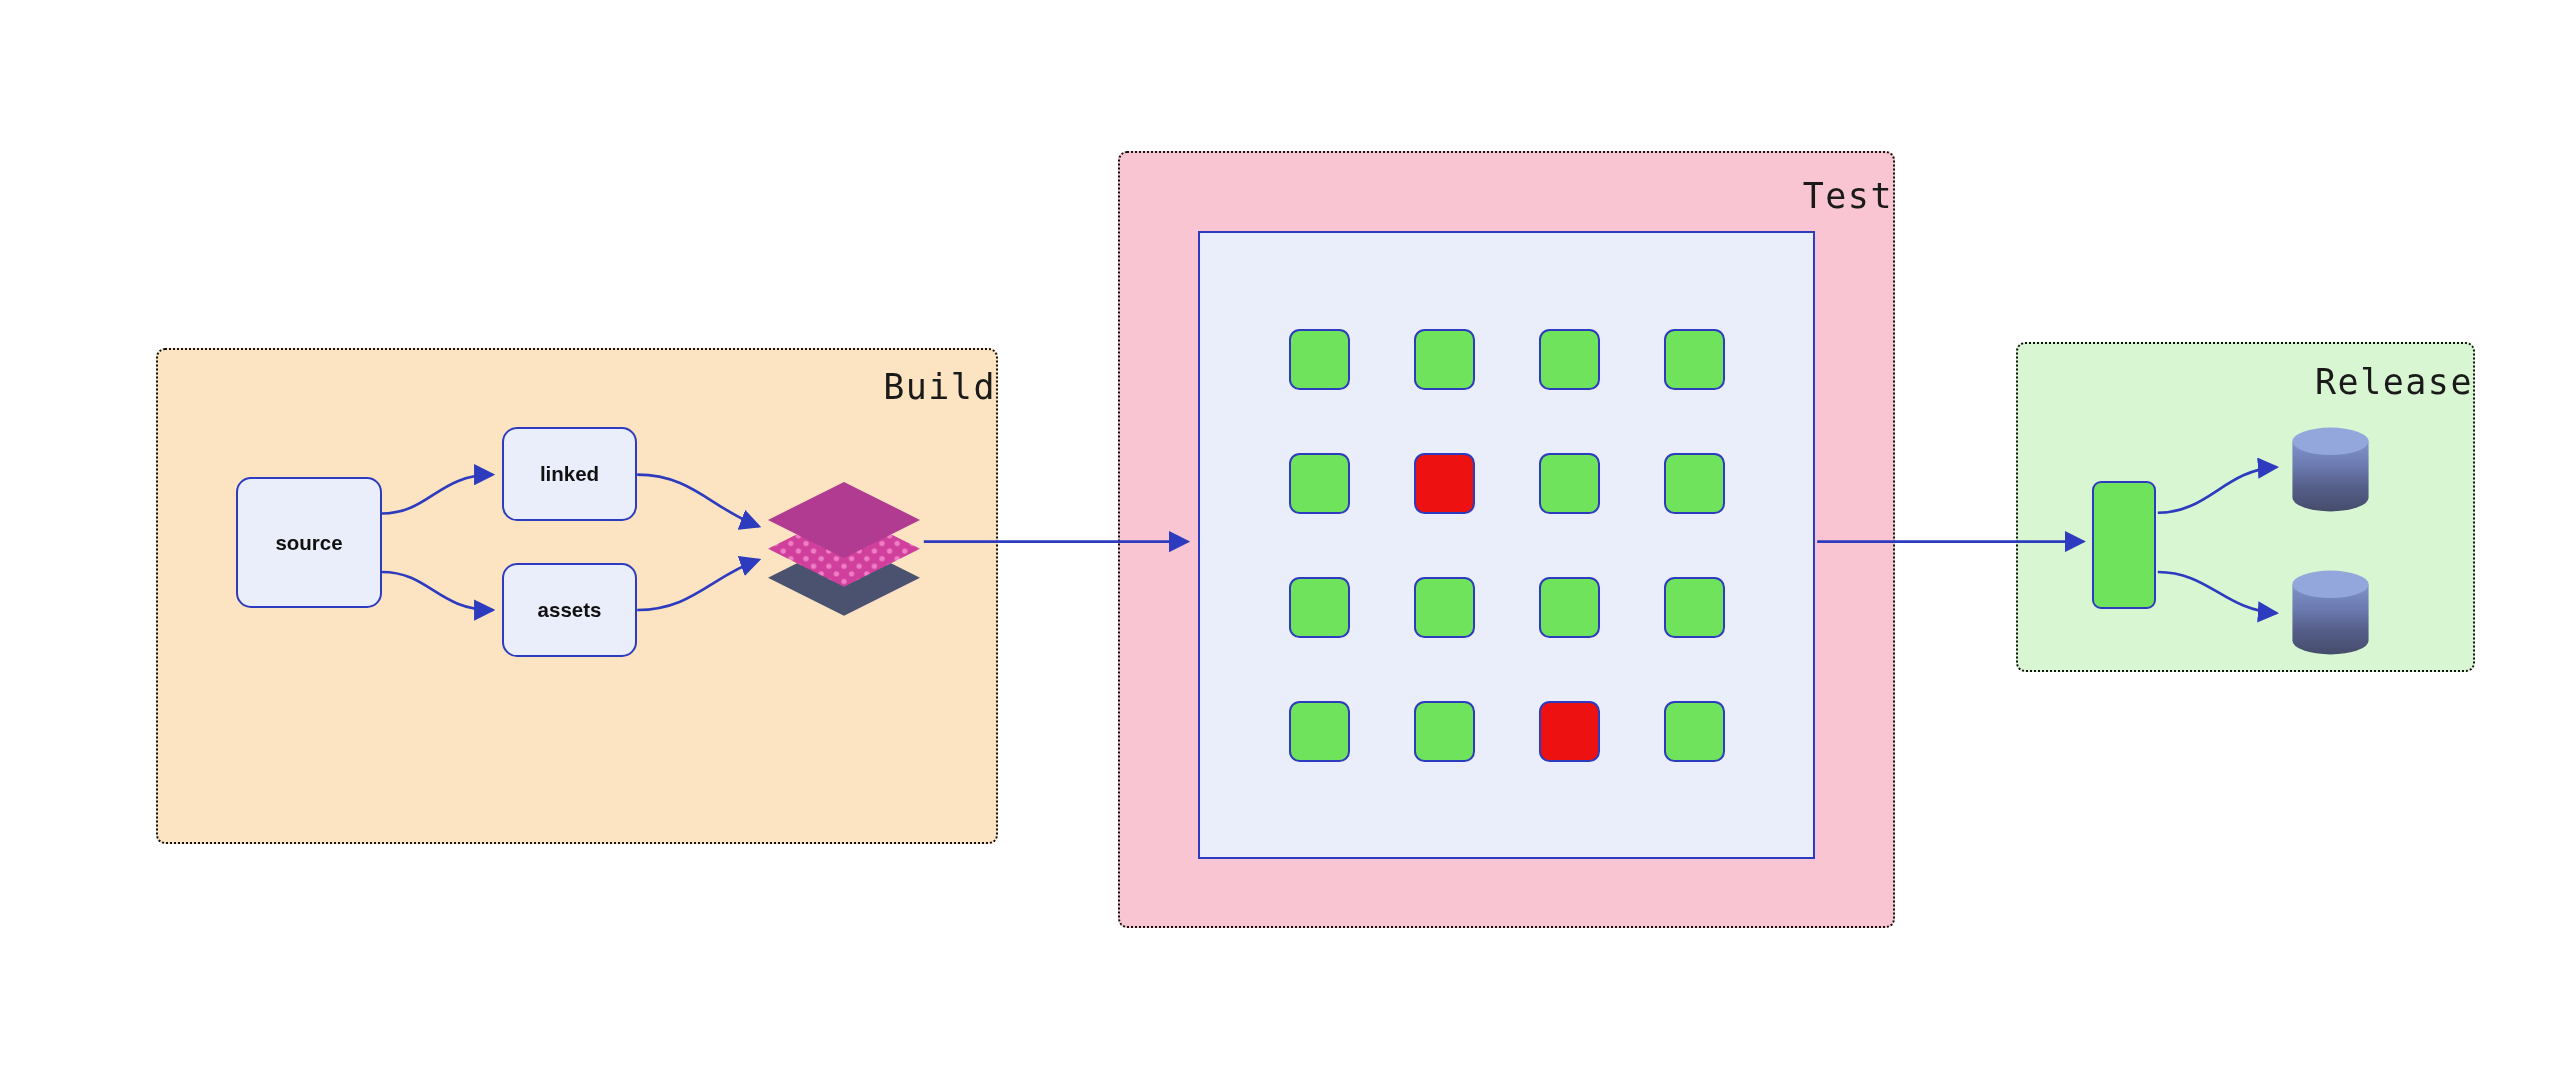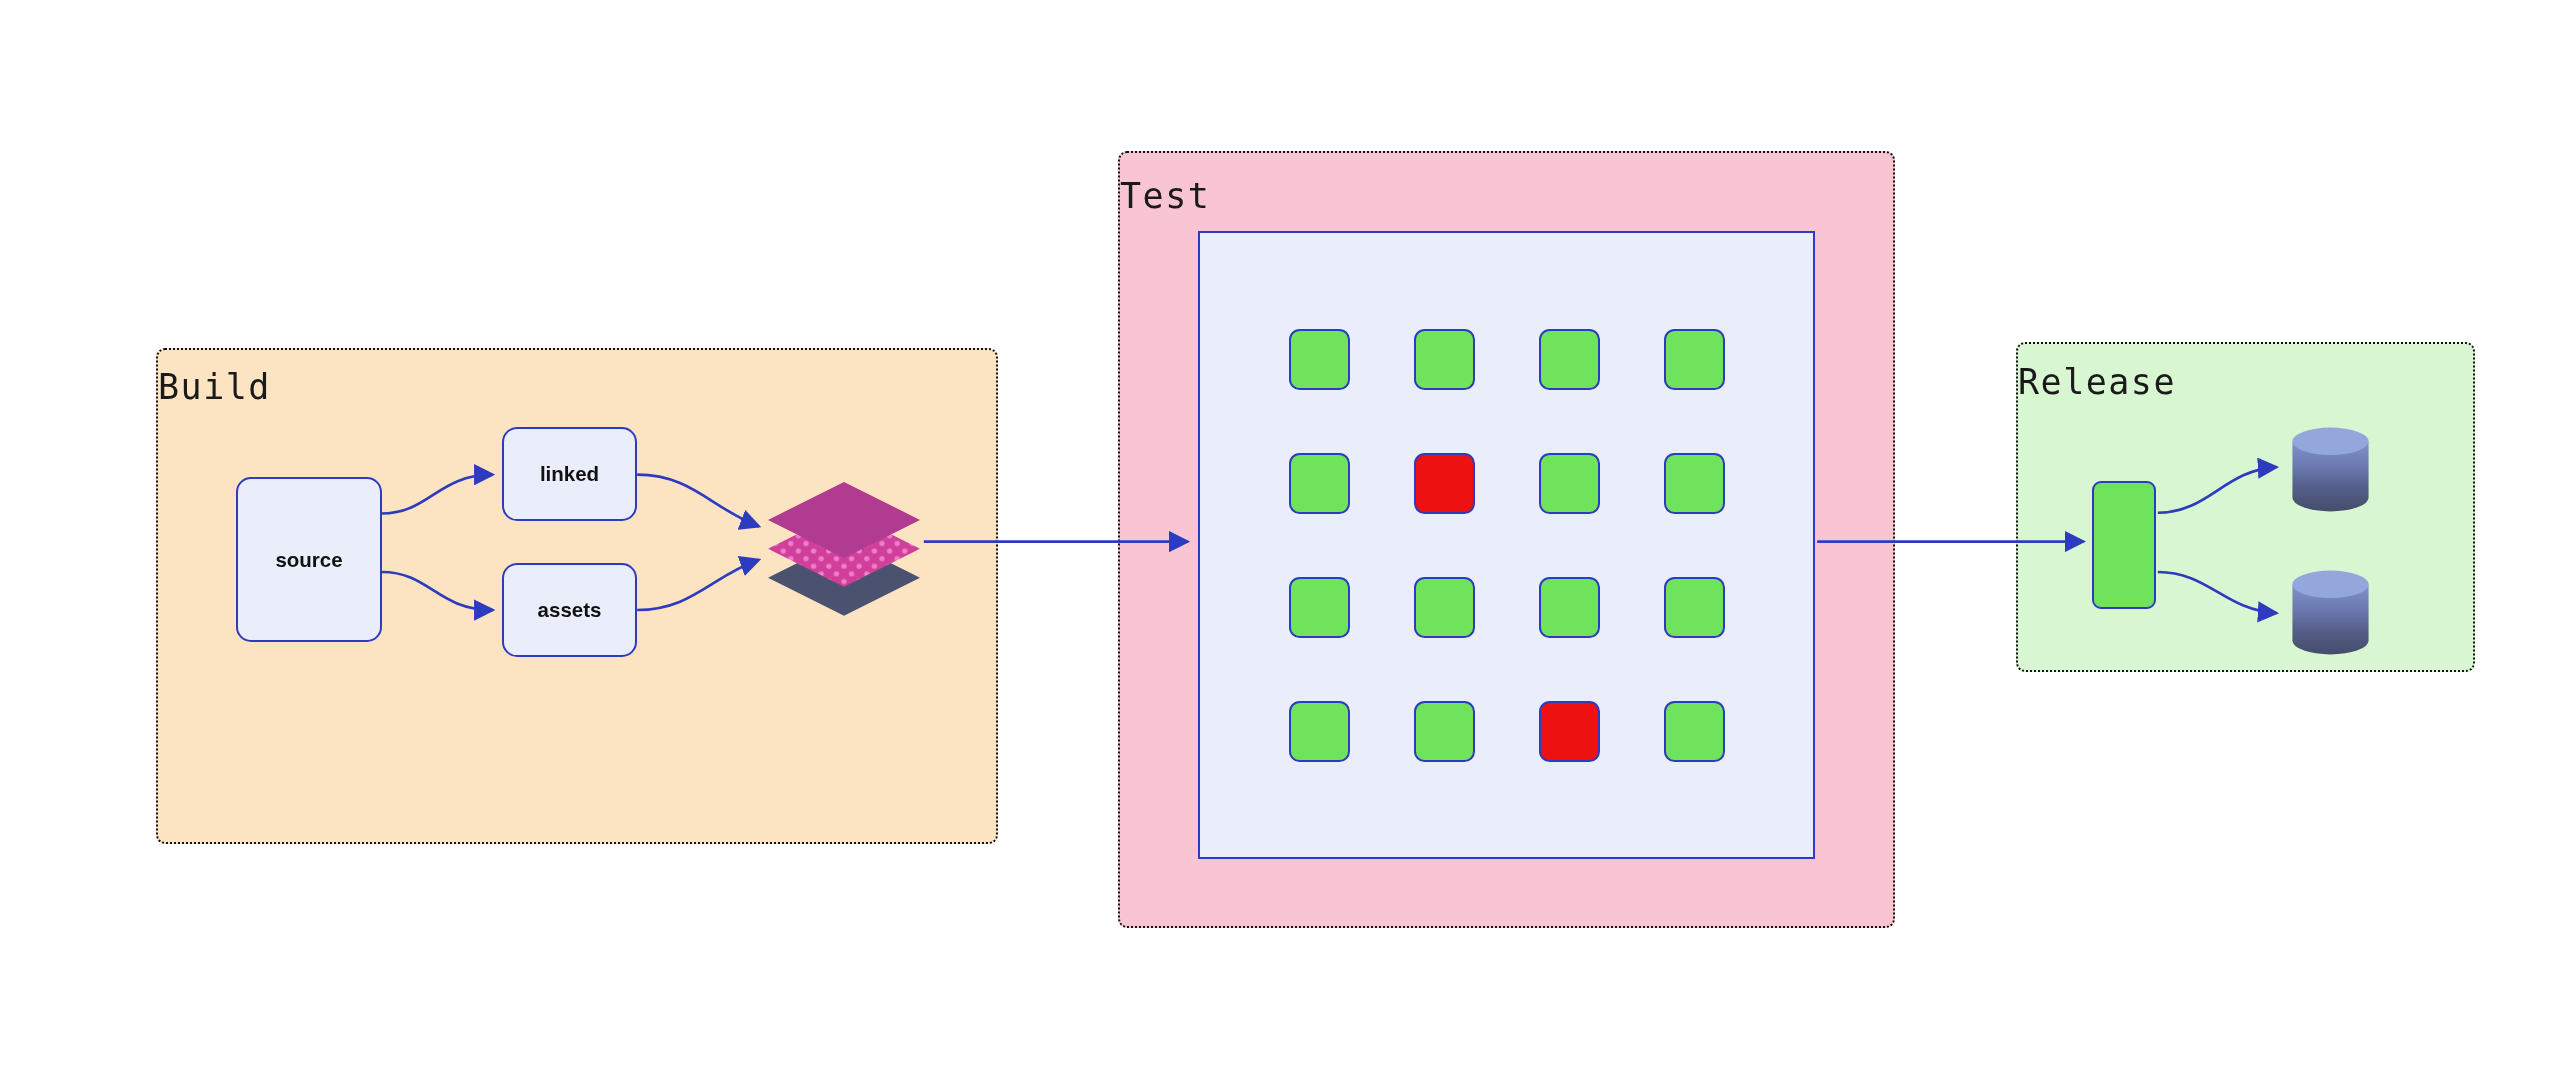--- a/index.html
+++ b/index.html
@@ -19,39 +19,39 @@
     font-family:"Liberation Sans",sans-serif;
     position:relative;overflow:hidden;
   }
   .canvas{position:absolute;inset:0;}
   .section{
     position:absolute;
     border:2.3px dotted #111;
     border-radius:9px;
   }
   .section-title{
-    text-align:left;
+    text-align:right;
     font-family:"DejaVu Sans Mono",monospace;
     font-size:35px;
     letter-spacing:1.5px;
     color:var(--ink);
   }
   #build-section{left:156px;top:348px;width:842px;height:496px;background:var(--build-bg);padding-top:16.7px;}
   #test-section{left:1118px;top:151px;width:777px;height:777px;background:var(--test-bg);padding-top:23px;}
   #release-section{left:2016px;top:342px;width:459px;height:330px;background:var(--release-bg);padding-top:18px;}
 
   .node{
     position:absolute;
     background:var(--panel-bg);
     border:2.3px solid var(--accent);
     border-radius:15px;
     display:flex;align-items:center;justify-content:center;
     font-weight:bold;font-size:20.5px;color:#111;
   }
-  #node-source{left:236px;top:477px;width:146px;height:165px;}
+  #node-source{left:236px;top:477px;width:146px;height:131px;}
   #node-linked{left:502px;top:427px;width:135px;height:94px;}
   #node-assets{left:502px;top:563px;width:135px;height:94px;}
 
   #layers-icon-wrap{position:absolute;left:749px;top:456px;width:190px;height:175px;}
 
   #test-panel{
     position:absolute;left:1198px;top:231px;width:617px;height:628px;
     background:var(--panel-bg);
     border:2.3px solid var(--accent);
     display:flex;align-items:center;justify-content:center;

